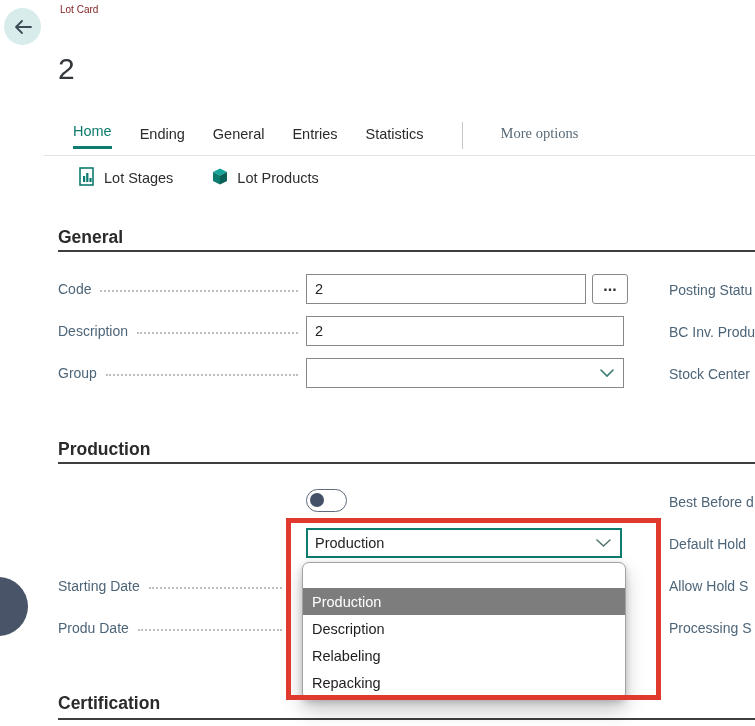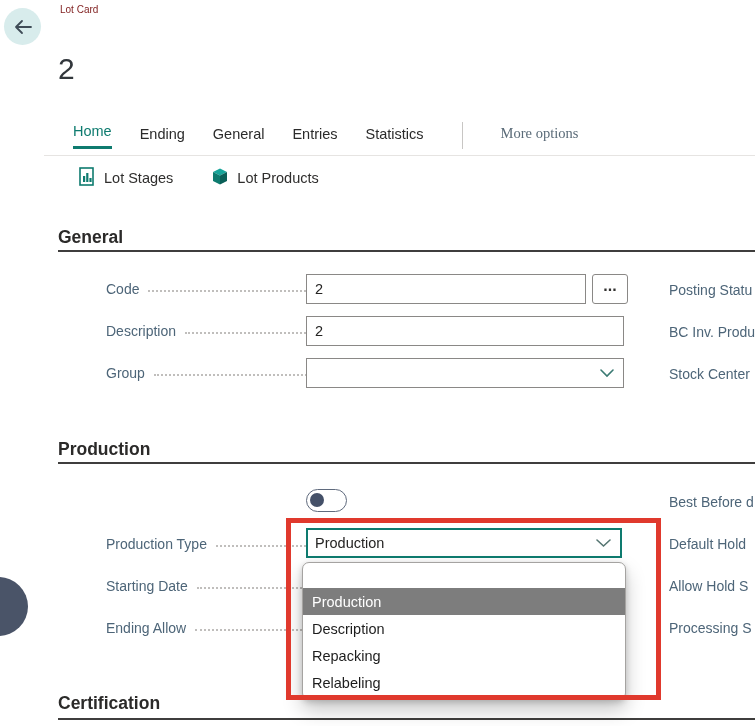--- a/index.html
+++ b/index.html
@@ -31,21 +31,21 @@
   
   .toolbar { position:absolute; left:75px; top:165px; display:flex; gap:30px; }
   .tool-btn { display:flex; align-items:flex-end; gap:8px; background:none; border:none; padding:2px 4px;
               font-family:inherit; font-size:14.5px; color:#2f2e2d; cursor:pointer; }
 
   
   .section-title { position:absolute; left:58px; font-size:17.5px; font-weight:700; color:#2b2a29; cursor:pointer; }
   .section-rule { position:absolute; left:58px; right:0; height:2px; background:#3f3e3d; }
 
   
-  .flabel { position:absolute; left:58px; display:flex; font-size:14px; color:#4d6578;margin-left:48px; }
+  .flabel { position:absolute; left:58px; display:flex; font-size:14px; color:#4d6578; }
   .flabel .txt { white-space:nowrap; }
   .leader { flex:1; border-top:2px dotted #c0bebc; margin-top:9px; margin-left:9px; }
 
   
   .textbox {
     position:absolute; left:306px; height:30px; background:#fff;
     border:1px solid #8a8886; display:flex; align-items:center;
     padding:0 8px; font-size:14.5px; color:#252423; font-family:inherit;
   }
   input.textbox { outline:none; }
@@ -174,52 +174,48 @@
   <div class="rlabel" style="top:324px">BC Inv. Produ</div>
   <div class="rlabel" style="top:366px">Stock Center</div>
 
   <div class="section-title" style="top:439px">Production</div>
   <div class="section-rule" style="top:462px"></div>
 
   <div class="toggle">
     <div class="knob"></div>
   </div>
 
-  <div class="flabel" style="top:536px; width:224px">
-    <span class="txt">Production Type</span>
-      <span class="leader"></span>
-  </div>
   <div class="combobox">
     <span>Production</span>
     <svg class="chev" width="15" height="9" viewBox="0 0 15 9">
       <path d="M1 1.5 L7.5 7.5 L14 1.5" fill="none" stroke="#567672" stroke-width="1.6" stroke-linecap="round"></path>
     </svg>
   </div>
 
   <div class="flabel" style="top:578px; width:224px">
     <span class="txt">Starting Date</span>
       <span class="leader"></span>
   </div>
 
   <div class="flabel" style="top:620px; width:224px">
-    <span class="txt">Ending Allow</span>
+    <span class="txt">Produ Date</span>
       <span class="leader"></span>
   </div>
 
   <div class="rlabel" style="top:494px">Best Before d</div>
   <div class="rlabel" style="top:536px">Default Hold</div>
   <div class="rlabel" style="top:578px">Allow Hold S</div>
   <div class="rlabel" style="top:620px">Processing S</div>
 
   <div class="dropdown">
     <div class="opt blank"></div>
     <div class="opt selected">Production</div>
     <div class="opt">Description</div>
+    <div class="opt">Relabeling</div>
     <div class="opt">Repacking</div>
-    <div class="opt">Relabeling</div>
   </div>
 
   <div class="highlight-box"></div>
 
   <div class="edge-circle"></div>
 
   <div class="section-title" style="top:693px">Certification</div>
   <div class="section-rule" style="top:718px"></div>
 
 </div>

